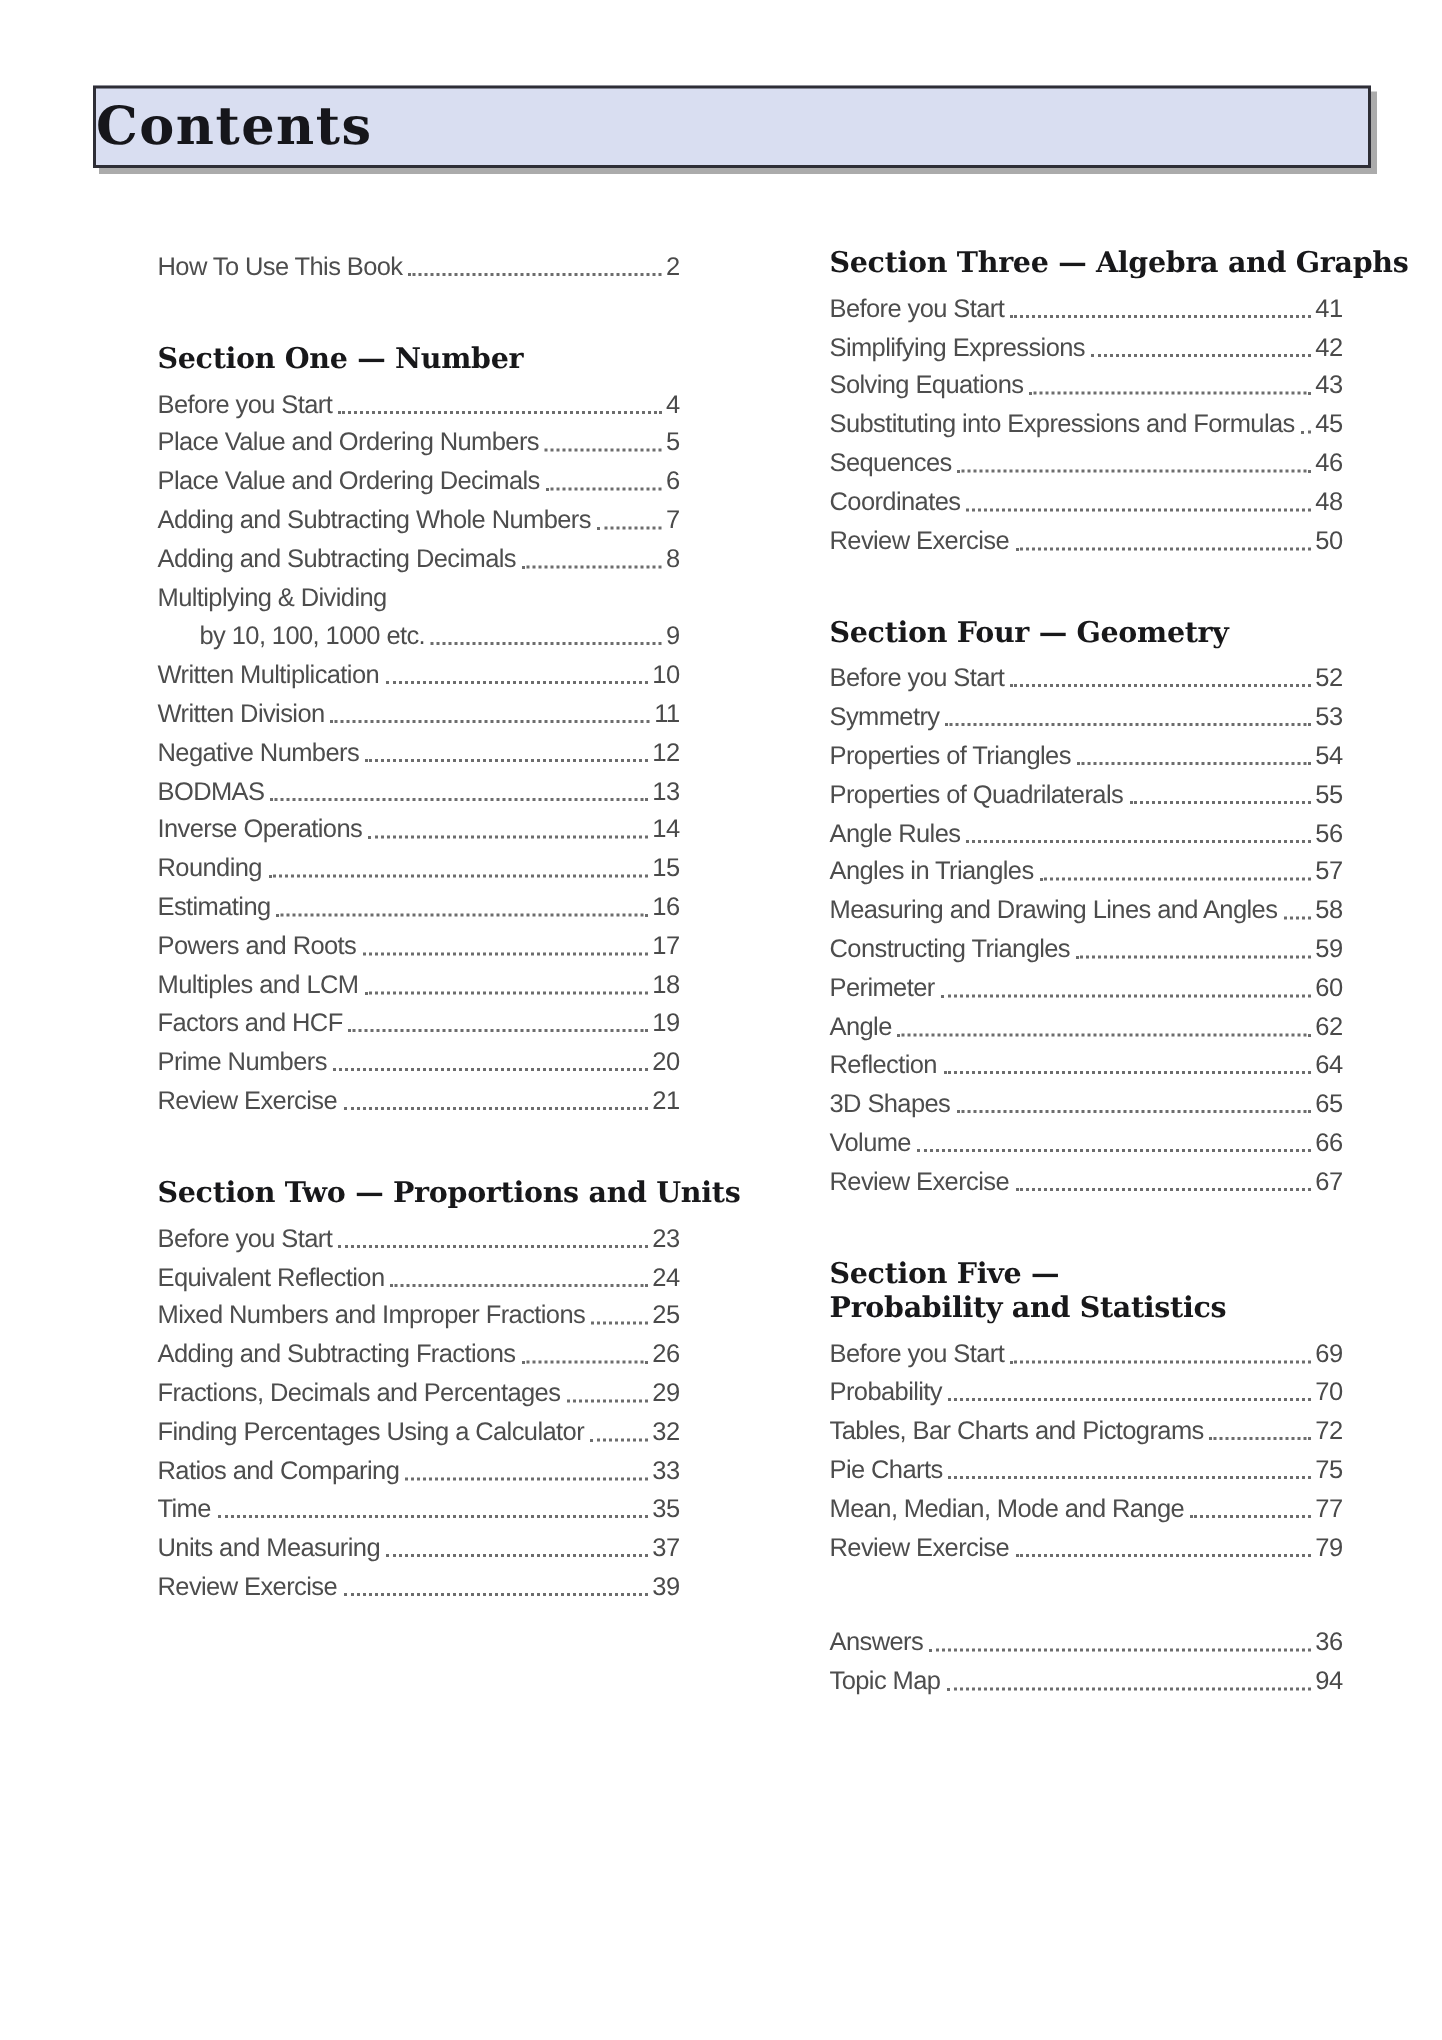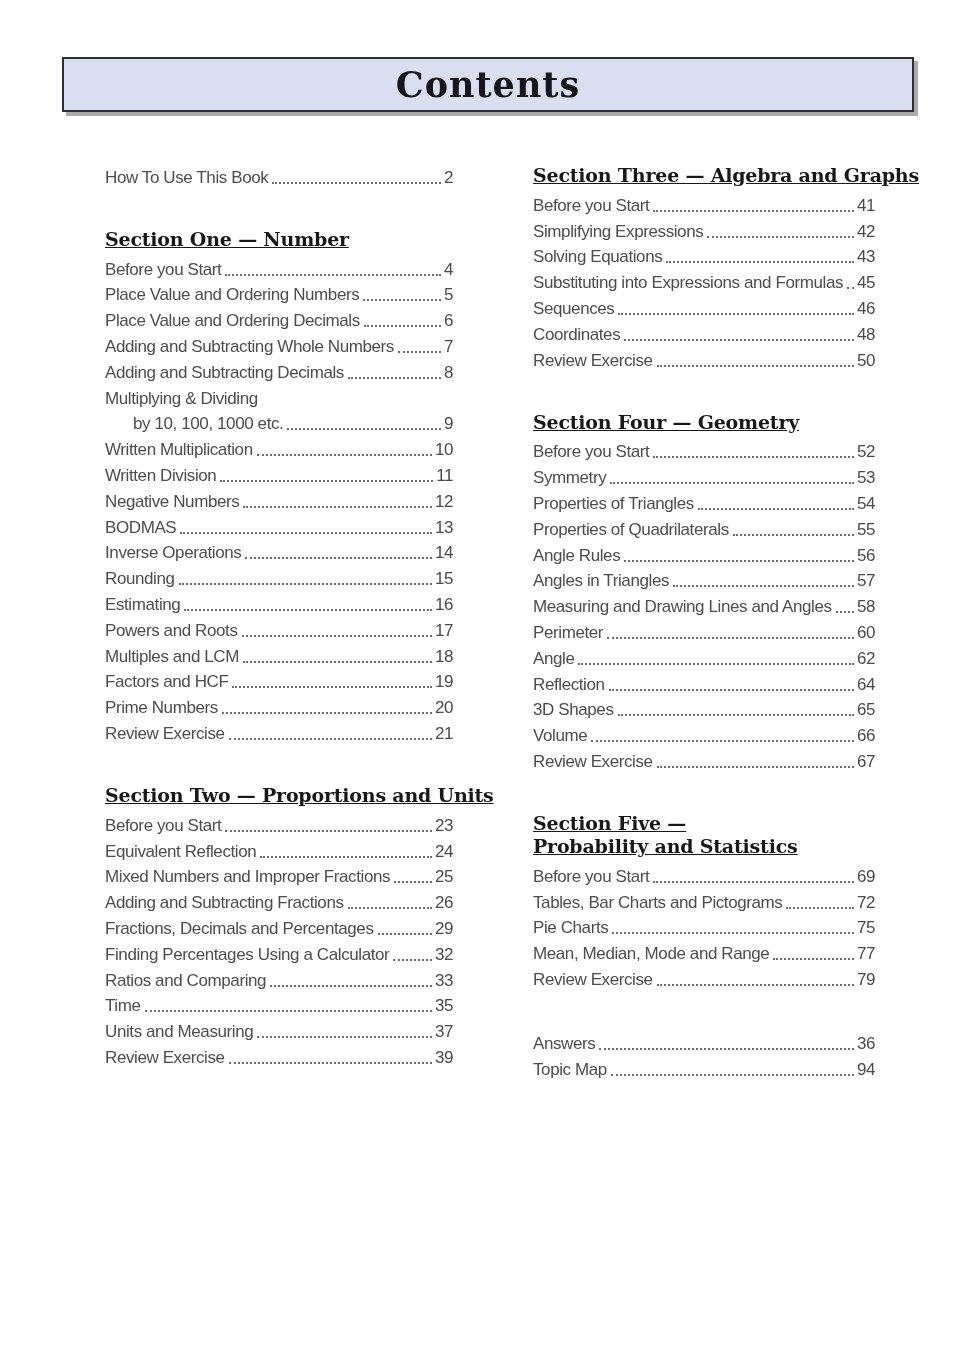--- a/index.html
+++ b/index.html
@@ -11,51 +11,50 @@
     overflow:hidden;
   }
   .title-box{
     position:absolute;
     left:62px;top:57px;
     width:852px;height:55px;
     box-sizing:border-box;
     background:#d9def1;
     border:2px solid #2e2e36;
     box-shadow:4px 4px 0 0 #ababab;
-    display:flex;align-items:center;justify-content:center;
+    display:flex;align-items:center;
   }
   .title-box h1{
     margin:0;
     font-family:"DejaVu Serif","Liberation Serif",serif;
     font-weight:bold;
     font-size:35px;
     letter-spacing:1px;
     color:#16161b;
   }
   .columns{
     position:absolute;
     left:105px;top:162px;
     display:flex;
-    gap:80px;
+    gap:100px;
     align-items:flex-start;
   }
   .col{display:block;}
   .col-1{width:348px;}
   .col-2{width:342px;}
   .block + .block{margin-top:38px;}
   .heading{
     font-family:"DejaVu Serif","Liberation Serif",serif;
     font-weight:bold;
     font-size:19px;
     line-height:23px;
     color:#18181a;
     letter-spacing:-0.2px;
     padding:2px 0 3px 0;
     white-space:nowrap;
-    text-decoration:underline;
   }
   .row{
     display:flex;
     align-items:flex-end;
     height:25.8px;
     font-size:17px;
     letter-spacing:-0.4px;
     color:#4d4d4d;
   }
   .row .label{white-space:nowrap;}
@@ -316,20 +315,25 @@
           <span class="label">Angles in Triangles</span>
           <span class="leader"></span>
           <span class="page">57</span>
         </div>
         <div class="row">
           <span class="label">Measuring and Drawing Lines and Angles</span>
           <span class="leader"></span>
           <span class="page">58</span>
         </div>
         <div class="row">
+          <span class="label">Constructing Triangles</span>
+          <span class="leader"></span>
+          <span class="page">59</span>
+        </div>
+        <div class="row">
           <span class="label">Perimeter</span>
           <span class="leader"></span>
           <span class="page">60</span>
         </div>
         <div class="row">
           <span class="label">Angle</span>
           <span class="leader"></span>
           <span class="page">62</span>
         </div>
         <div class="row">
@@ -355,20 +359,25 @@
       </div>
       <div class="block">
         <div class="heading">
           <div>Section Five —</div>
           <div>Probability and Statistics</div>
         </div>
         <div class="row">
           <span class="label">Before you Start</span>
           <span class="leader"></span>
           <span class="page">69</span>
+        </div>
+        <div class="row">
+          <span class="label">Probability</span>
+          <span class="leader"></span>
+          <span class="page">70</span>
         </div>
         <div class="row">
           <span class="label">Tables, Bar Charts and Pictograms</span>
           <span class="leader"></span>
           <span class="page">72</span>
         </div>
         <div class="row">
           <span class="label">Pie Charts</span>
           <span class="leader"></span>
           <span class="page">75</span>

